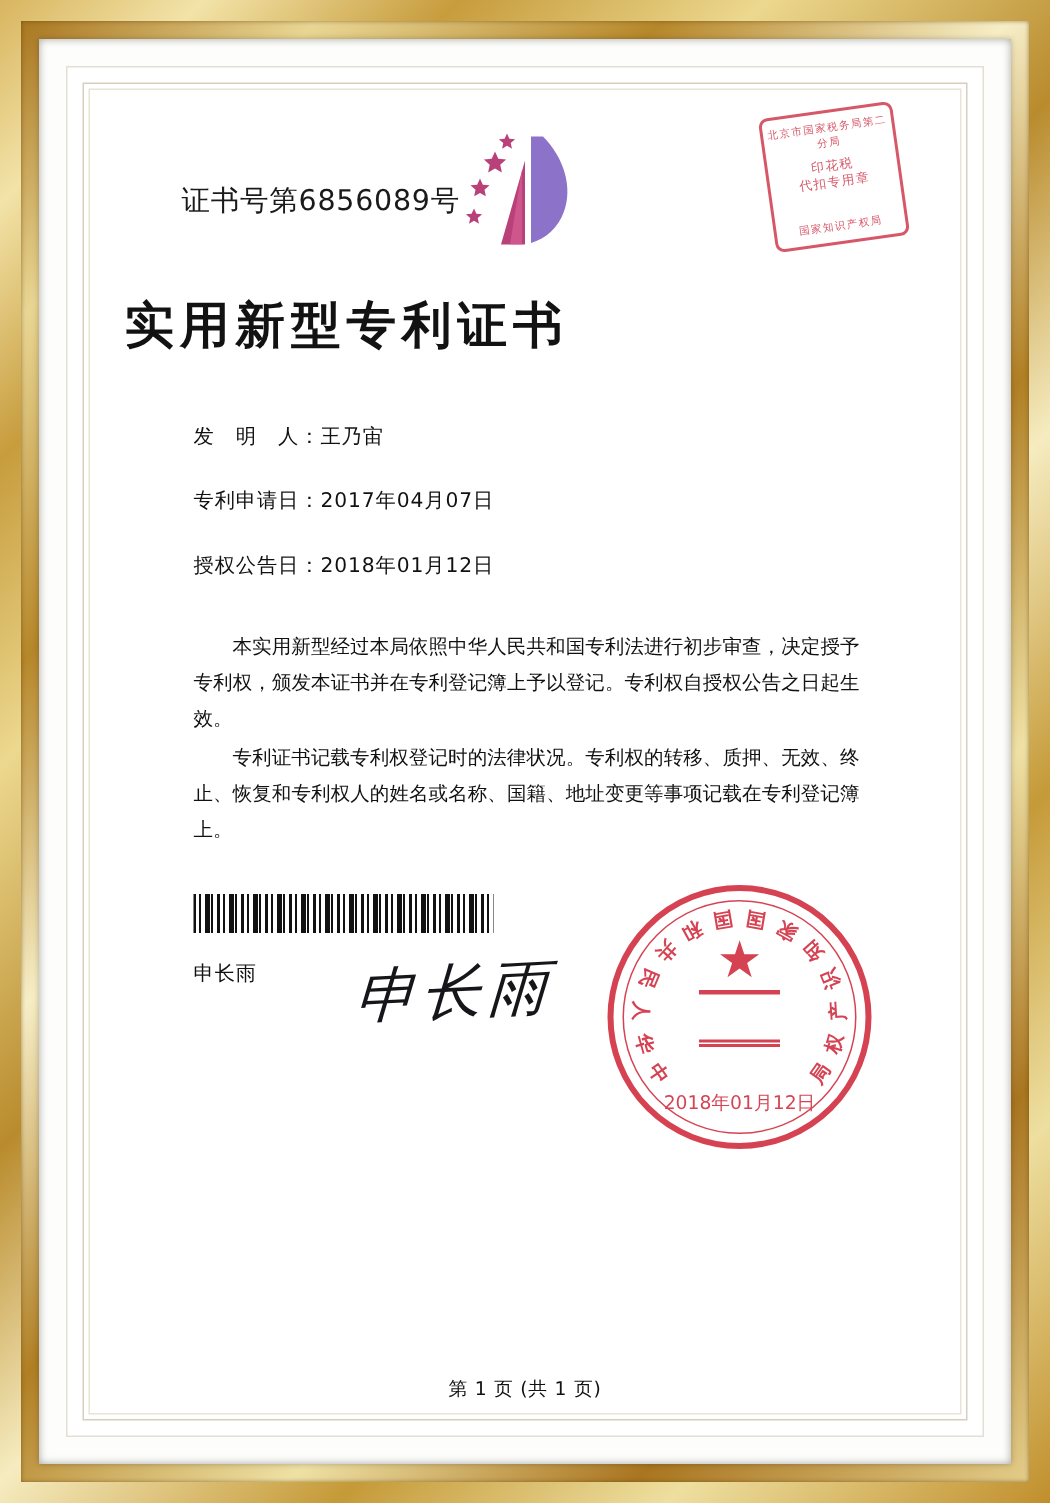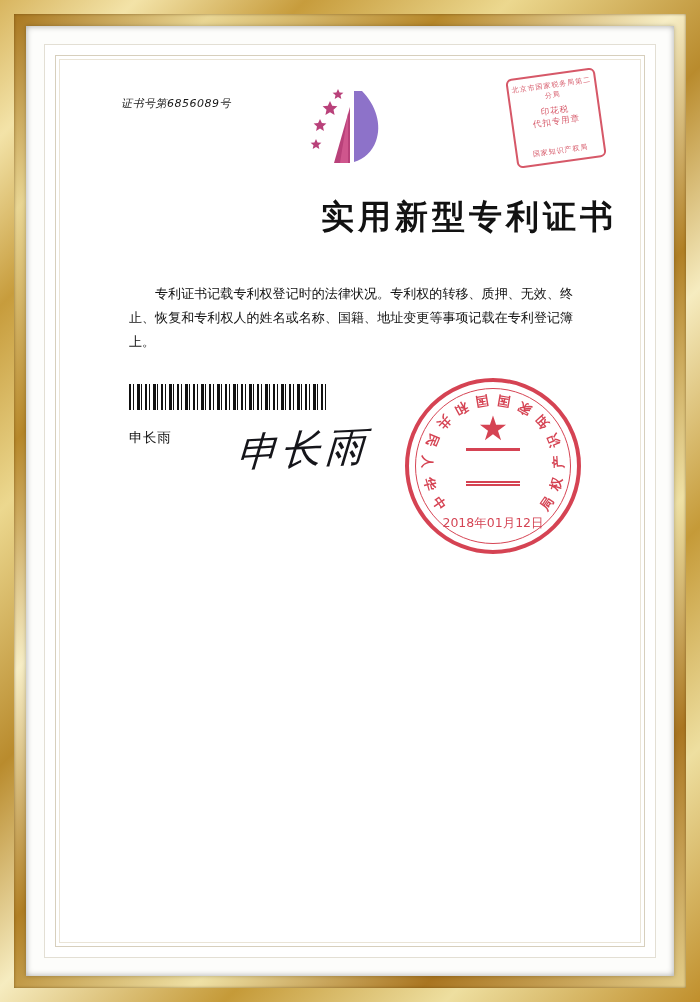--- a/index.html
+++ b/index.html
@@ -70,26 +70,25 @@
   }
 
   
   .top-row {
     position: relative;
     height: 120px;
   }
   #cert-number {
     position: absolute;
     left: 38px;
-    top: 27px;
-    font-size: 11px;
+    top: 52px;
+    font-size: 19px;
     color: #1a1a1a;
     letter-spacing: .5px;
     font-family: "DejaVu Sans", "Liberation Sans", sans-serif;
-    font-style: italic;
   }
 
   
   #emblem-logo {
     position: absolute;
     left: 50%;
     transform: translateX(-50%);
     top: 10px;
     width: 120px;
     height: 98px;
@@ -127,21 +126,21 @@
   #tax-stamp .stamp-bot {
     position: absolute;
     bottom: 5px; left: 0; right: 0;
     text-align: center;
     font-size: 7px;
     letter-spacing: 1px;
   }
 
   
   #doc-title {
-    text-align: right;
+    text-align: left;
     font-size: 33px;
     font-weight: bold;
     letter-spacing: 4px;
     color: #121212;
     margin-top: 6px;
     font-family: Liberation Mono, monospace;
   }
 
   
   .fields {
@@ -318,23 +317,33 @@
         <div id="tax-stamp">
           <div class="stamp-arc">北京市国家税务局第二分局</div>
           <div class="stamp-mid">印花税<br>代扣专用章</div>
           <div class="stamp-bot">国家知识产权局</div>
         </div>
       </div>
 
       <div id="doc-title">实用新型专利证书</div>
 
       <div class="fields">
+        <div class="field-row">
+          <span class="f-label">发　明　人：</span><span class="f-value">王乃宙</span>
+        </div>
+        <div class="field-row">
+          <span class="f-label">专利申请日：</span><span class="f-value">2017年04月07日</span>
+        </div>
+        <div class="field-row">
+          <span class="f-label">授权公告日：</span><span class="f-value">2018年01月12日</span>
+        </div>
       </div>
 
       <div class="body-text">
+        <p>本实用新型经过本局依照中华人民共和国专利法进行初步审查，决定授予专利权，颁发本证书并在专利登记簿上予以登记。专利权自授权公告之日起生效。</p>
         <p>专利证书记载专利权登记时的法律状况。专利权的转移、质押、无效、终止、恢复和专利权人的姓名或名称、国籍、地址变更等事项记载在专利登记簿上。</p>
       </div>
 
       <div id="barcode"></div>
 
       <div class="sign-block">
         <div class="sign-label">申长雨</div>
         <div id="signature-script">申长雨</div>
 
         <div id="national-seal">
@@ -354,15 +363,16 @@
               <span style="transform: translate(49.1px, -44.1px) rotate(228.077deg) translate(-50%, -50%);">知</span>
               <span style="transform: translate(60.9px, -25.5px) rotate(247.308deg) translate(-50%, -50%);">识</span>
               <span style="transform: translate(65.9px, -4px) rotate(266.538deg) translate(-50%, -50%);">产</span>
               <span style="transform: translate(63.5px, 17.9px) rotate(285.769deg) translate(-50%, -50%);">权</span>
               <span style="transform: translate(54.1px, 37.9px) rotate(305deg) translate(-50%, -50%);">局</span>
             </div>
           <div id="seal-date">2018年01月12日</div>
         </div>
       </div>
 
+      <div id="page-footer">第 1 页 (共 1 页)</div>
     </div>
   </div>
 </div>
 
 </body></html>

